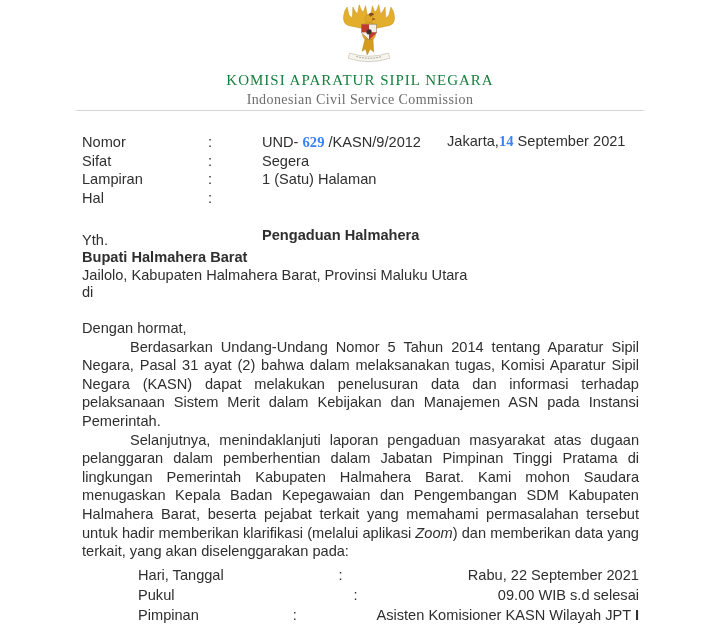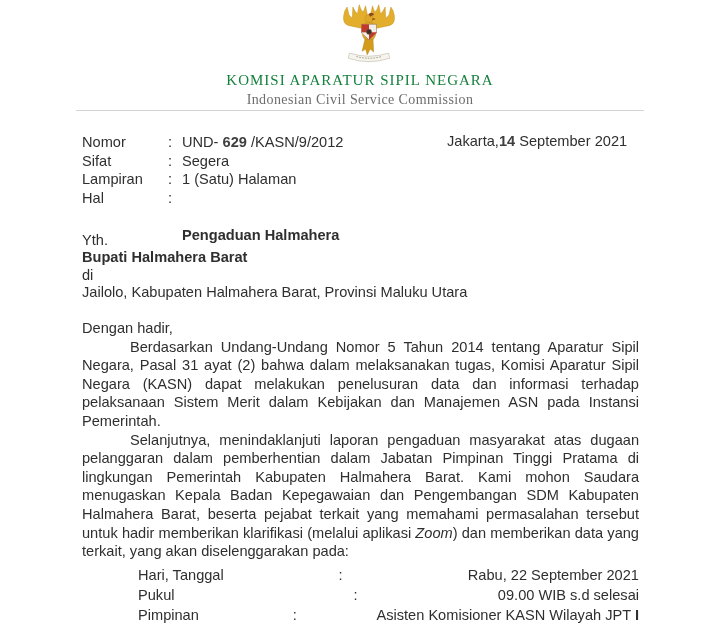--- a/index.html
+++ b/index.html
@@ -21,26 +21,26 @@
     position:absolute; top:92px; left:0; width:100%; text-align:center;
     font-family:"Liberation Serif","DejaVu Serif",serif;
     font-size:14px; letter-spacing:0.4px; color:#6d6d6d;
   }
   .header-rule {
     position:absolute; top:110px; left:76px; width:568px; height:0;
     border-top:1px solid #d4d4d4;
   }
   
   .meta { position:absolute; top:133px; left:82px; line-height:18.6px; }
-  .meta-row { display:flex; }
+  .meta-row { display:flex;gap:40px; }
   .meta-label { width:86px; }
   .meta-colon { width:14px; }
   .meta-value { white-space:pre-wrap; }
   .dateline { position:absolute; top:133px; left:447px; white-space:pre-wrap; }
-  .accent { color:#404040; font-weight:bold; }
+  .accent { color:#3b82f6; font-weight:bold;font-family:Liberation Serif, serif; }
   .bold { font-weight:bold; }
   .italic { font-style:italic; }
   
   .addressee { position:absolute; top:232px; left:82px; line-height:17.4px; }
   
   .letter-body { position:absolute; top:319px; left:82px; width:557px; line-height:18.6px; }
   .letter-body p.just { text-align:justify; text-indent:48px; margin:0; }
   .greeting { margin:0 0 0 0; }
   
   .meeting { margin:4px 0 0 56px; }
@@ -108,26 +108,26 @@
         <span style="display:block">Pengaduan Halmahera</span>
       </span>
     </div>
   </div>
 
   <div class="dateline"><span>Jakarta,</span><span class="accent">14</span><span> September 2021</span></div>
 
   <div class="addressee">
     <div>Yth.</div>
     <div class="bold">Bupati Halmahera Barat</div>
+    <div>Jailolo, Kabupaten Halmahera Barat, Provinsi Maluku Utara</div>
     <div>di</div>
-    <div>Jailolo, Kabupaten Halmahera Barat, Provinsi Maluku Utara</div>
   </div>
 
   <div class="letter-body">
-    <div class="greeting">Dengan hadir,</div>
+    <div class="greeting">Dengan hormat,</div>
     <p class="just">Berdasarkan Undang-Undang Nomor 5 Tahun 2014 tentang Aparatur Sipil Negara, Pasal 31 ayat (2) bahwa dalam melaksanakan tugas, Komisi Aparatur Sipil Negara (KASN) dapat melakukan penelusuran data dan informasi terhadap pelaksanaan Sistem Merit dalam Kebijakan dan Manajemen ASN pada Instansi Pemerintah.</p>
     <p class="just"><span>Selanjutnya, menindaklanjuti laporan pengaduan masyarakat atas dugaan pelanggaran dalam pemberhentian dalam Jabatan Pimpinan Tinggi Pratama di lingkungan Pemerintah Kabupaten Halmahera Barat. Kami mohon Saudara menugaskan Kepala Badan Kepegawaian dan Pengembangan SDM Kabupaten Halmahera Barat, beserta pejabat terkait yang memahami permasalahan tersebut untuk hadir memberikan klarifikasi (melalui aplikasi </span><span class="italic">Zoom</span><span>) dan memberikan data yang terkait, yang akan diselenggarakan pada:</span></p>
 
     <div class="meeting">
       <div class="meet-row">
         <span class="meet-label">Hari, Tanggal</span>
         <span class="meet-colon">:</span>
         <span>Rabu, 22 September 2021</span>
       </div>
       <div class="meet-row">

